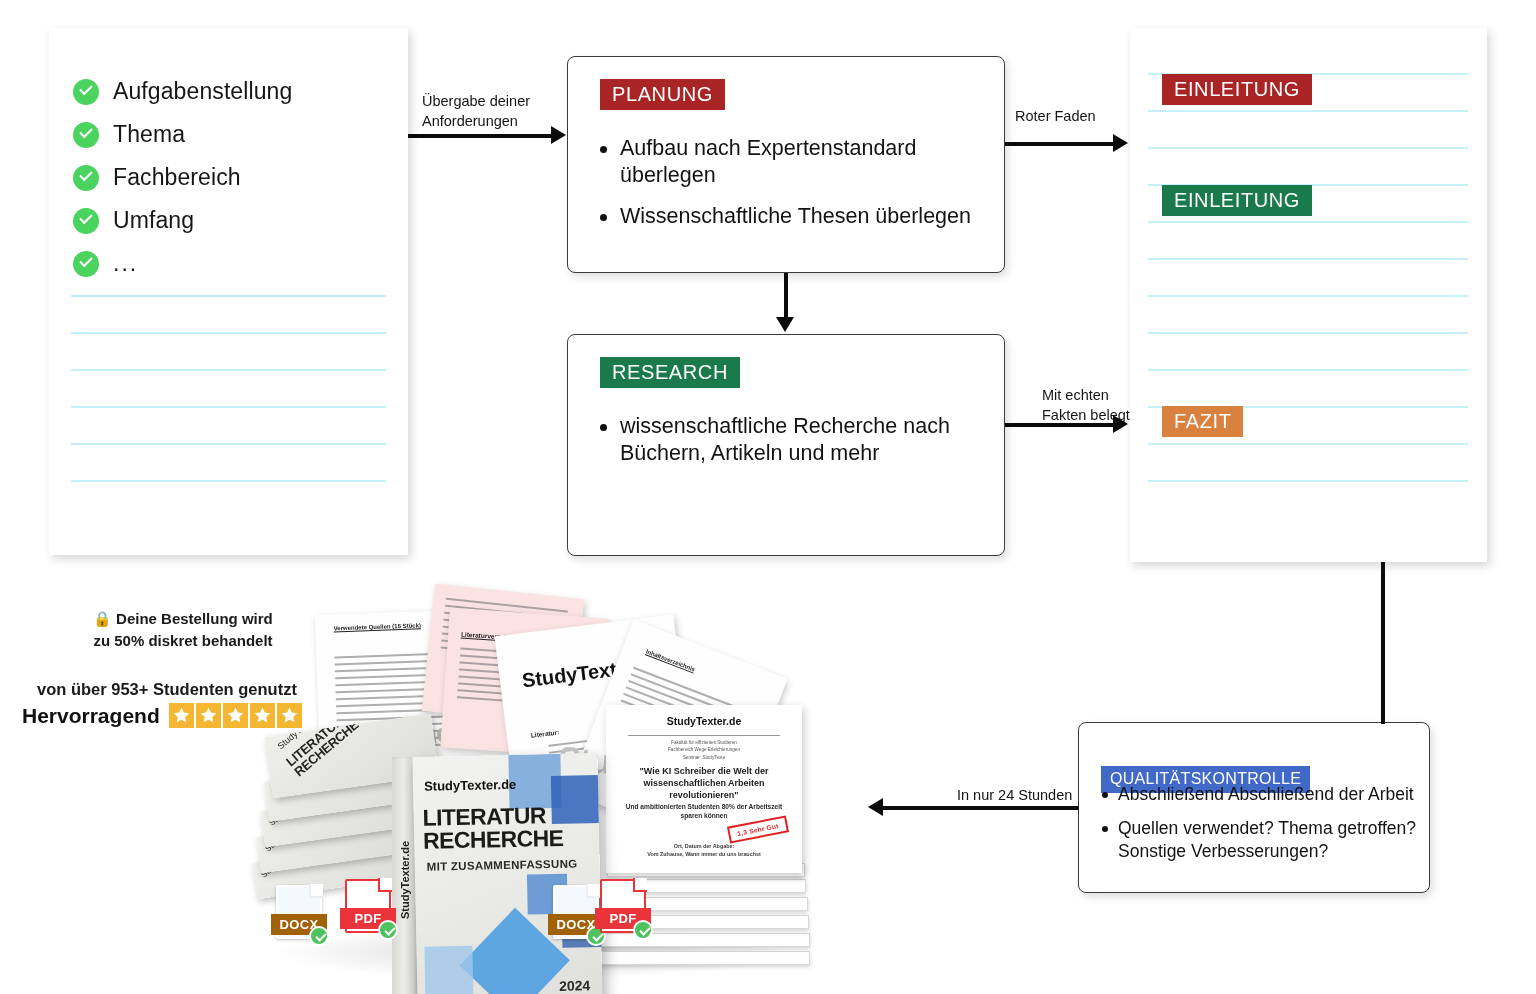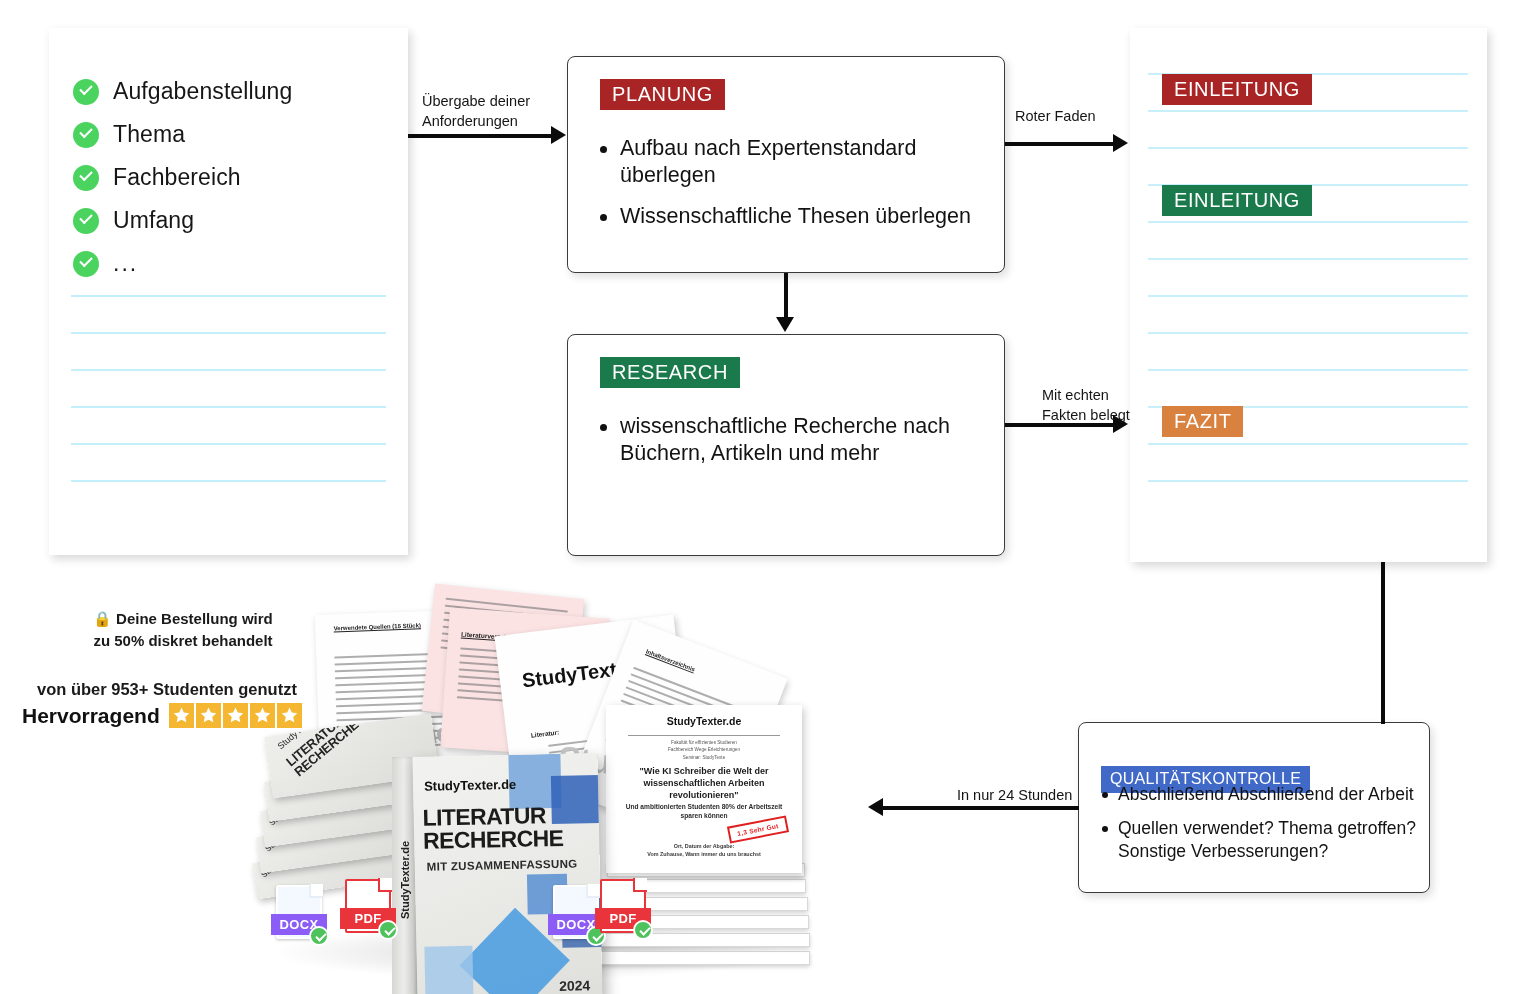--- a/index.html
+++ b/index.html
@@ -238,21 +238,21 @@
     background:#fff; border-left:2.5px solid #e8343a; border-bottom:2.5px solid #e8343a;
     transform:none;
   }
   .filebadge.docx .fold { border-color:#e6eef8; }
   .filebadge .tag {
     position:absolute; left:-5px; right:-5px; top:54%;
     background:#e8343a; color:#fff; font-weight:bold;
     font-size:13px; text-align:center; padding:3px 0;
     letter-spacing:.3px;
   }
-  .filebadge.docx .tag { background:#8b5cf6; }
+  .filebadge.docx .tag { background:#a16207; }
   .filebadge .ok {
     position:absolute; right:-7px; bottom:-7px;
     width:20px; height:20px; border-radius:50%;
     background:#4ec25c; border:2px solid #fff;
   }
   .filebadge .ok::after {
     content:""; position:absolute; left:4.5px; top:5px;
     width:8px; height:4px;
     border-left:2px solid #fff; border-bottom:2px solid #fff;
     transform:rotate(-45deg);

